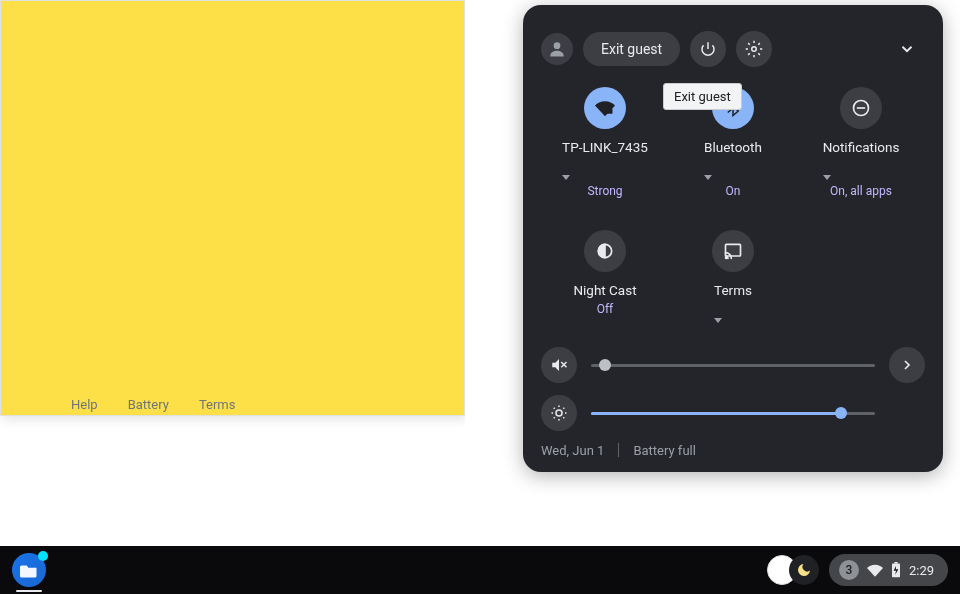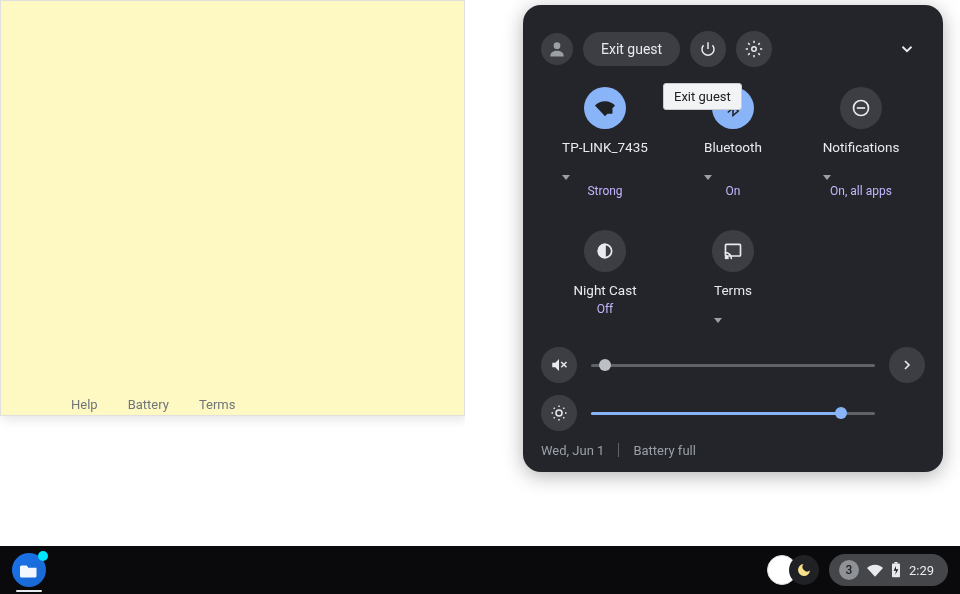--- a/index.html
+++ b/index.html
@@ -3,21 +3,21 @@
 <meta charset="utf-8">
 <style>
 * { margin: 0; padding: 0; box-sizing: border-box; font-family: Roboto, Arial, sans-serif; }
 body { width: 960px; height: 594px; background: #fff; position: relative; overflow: hidden; }
 
 
 .browser-window {
   position: absolute;
   top: 0; left: 0;
   width: 465px; height: 416px;
-  background: #fef9c3;
+  background: #fde047;
   border: 1px solid #e0e0e0;
   box-shadow: 2px 4px 10px rgba(0,0,0,0.1);
 }
 .browser-footer {
   position: absolute;
   bottom: 0; left: 70px;
   display: flex;
   gap: 30px;
   font-size: 13px;
   color: #70757a;

